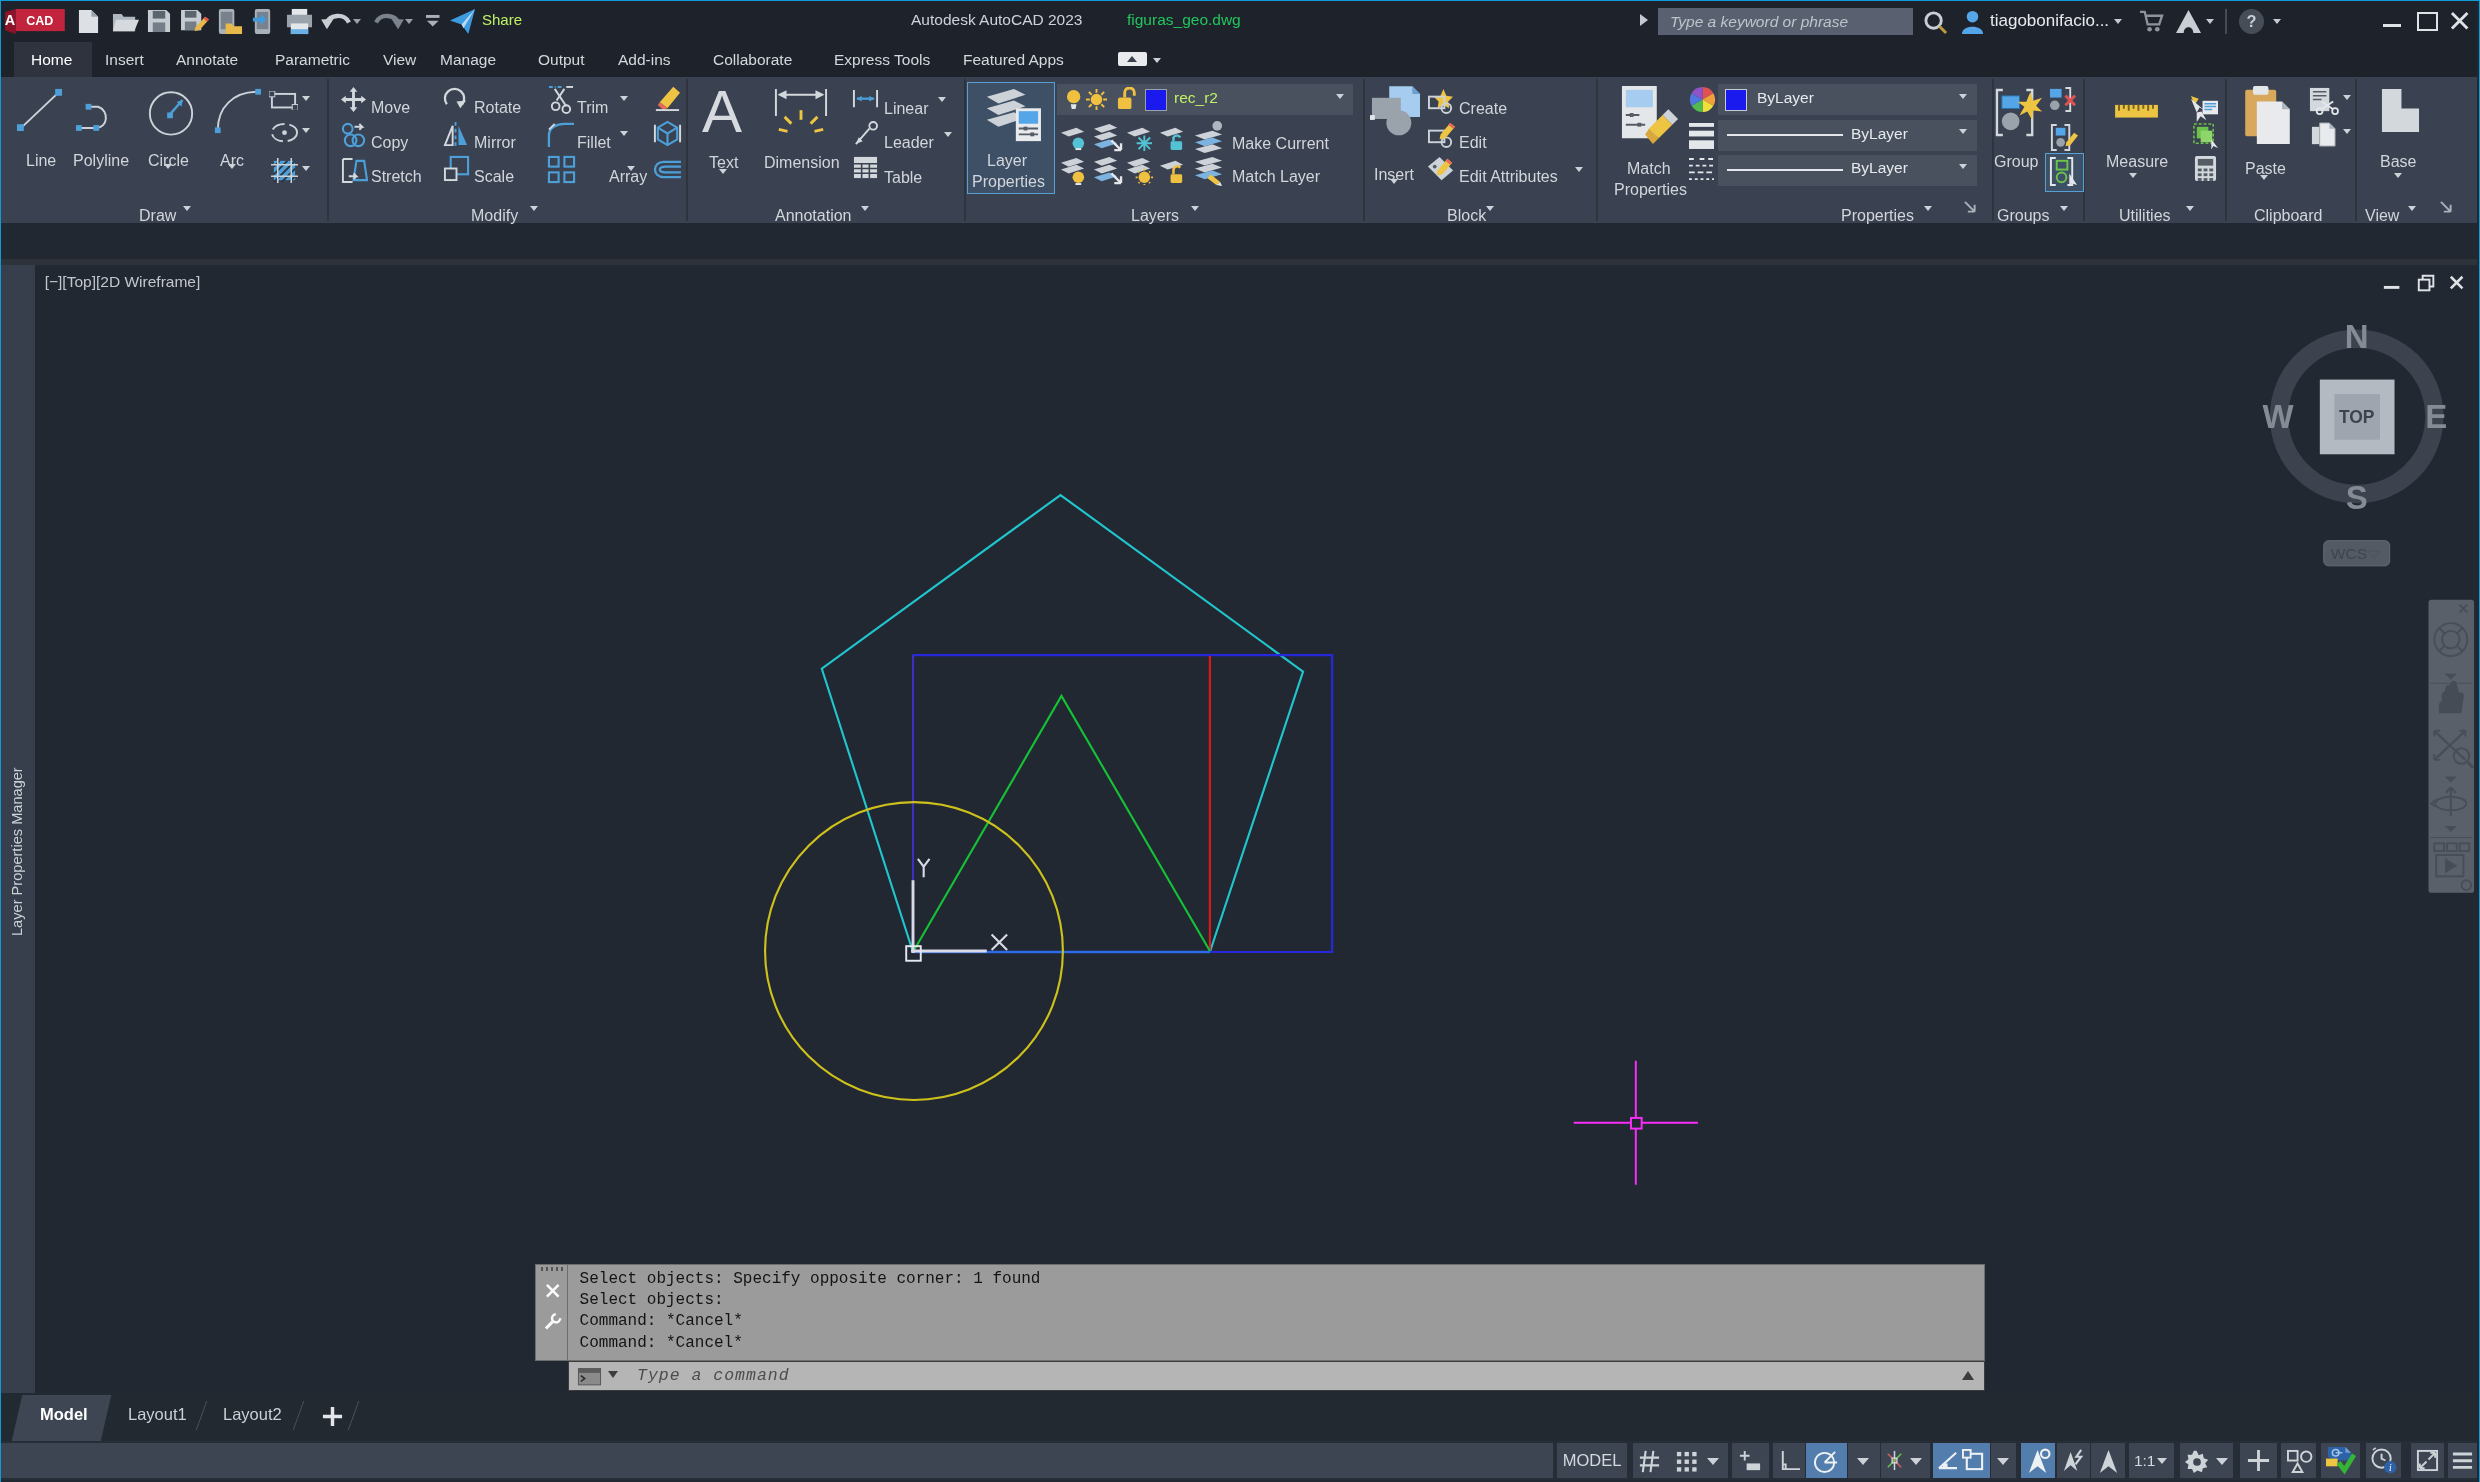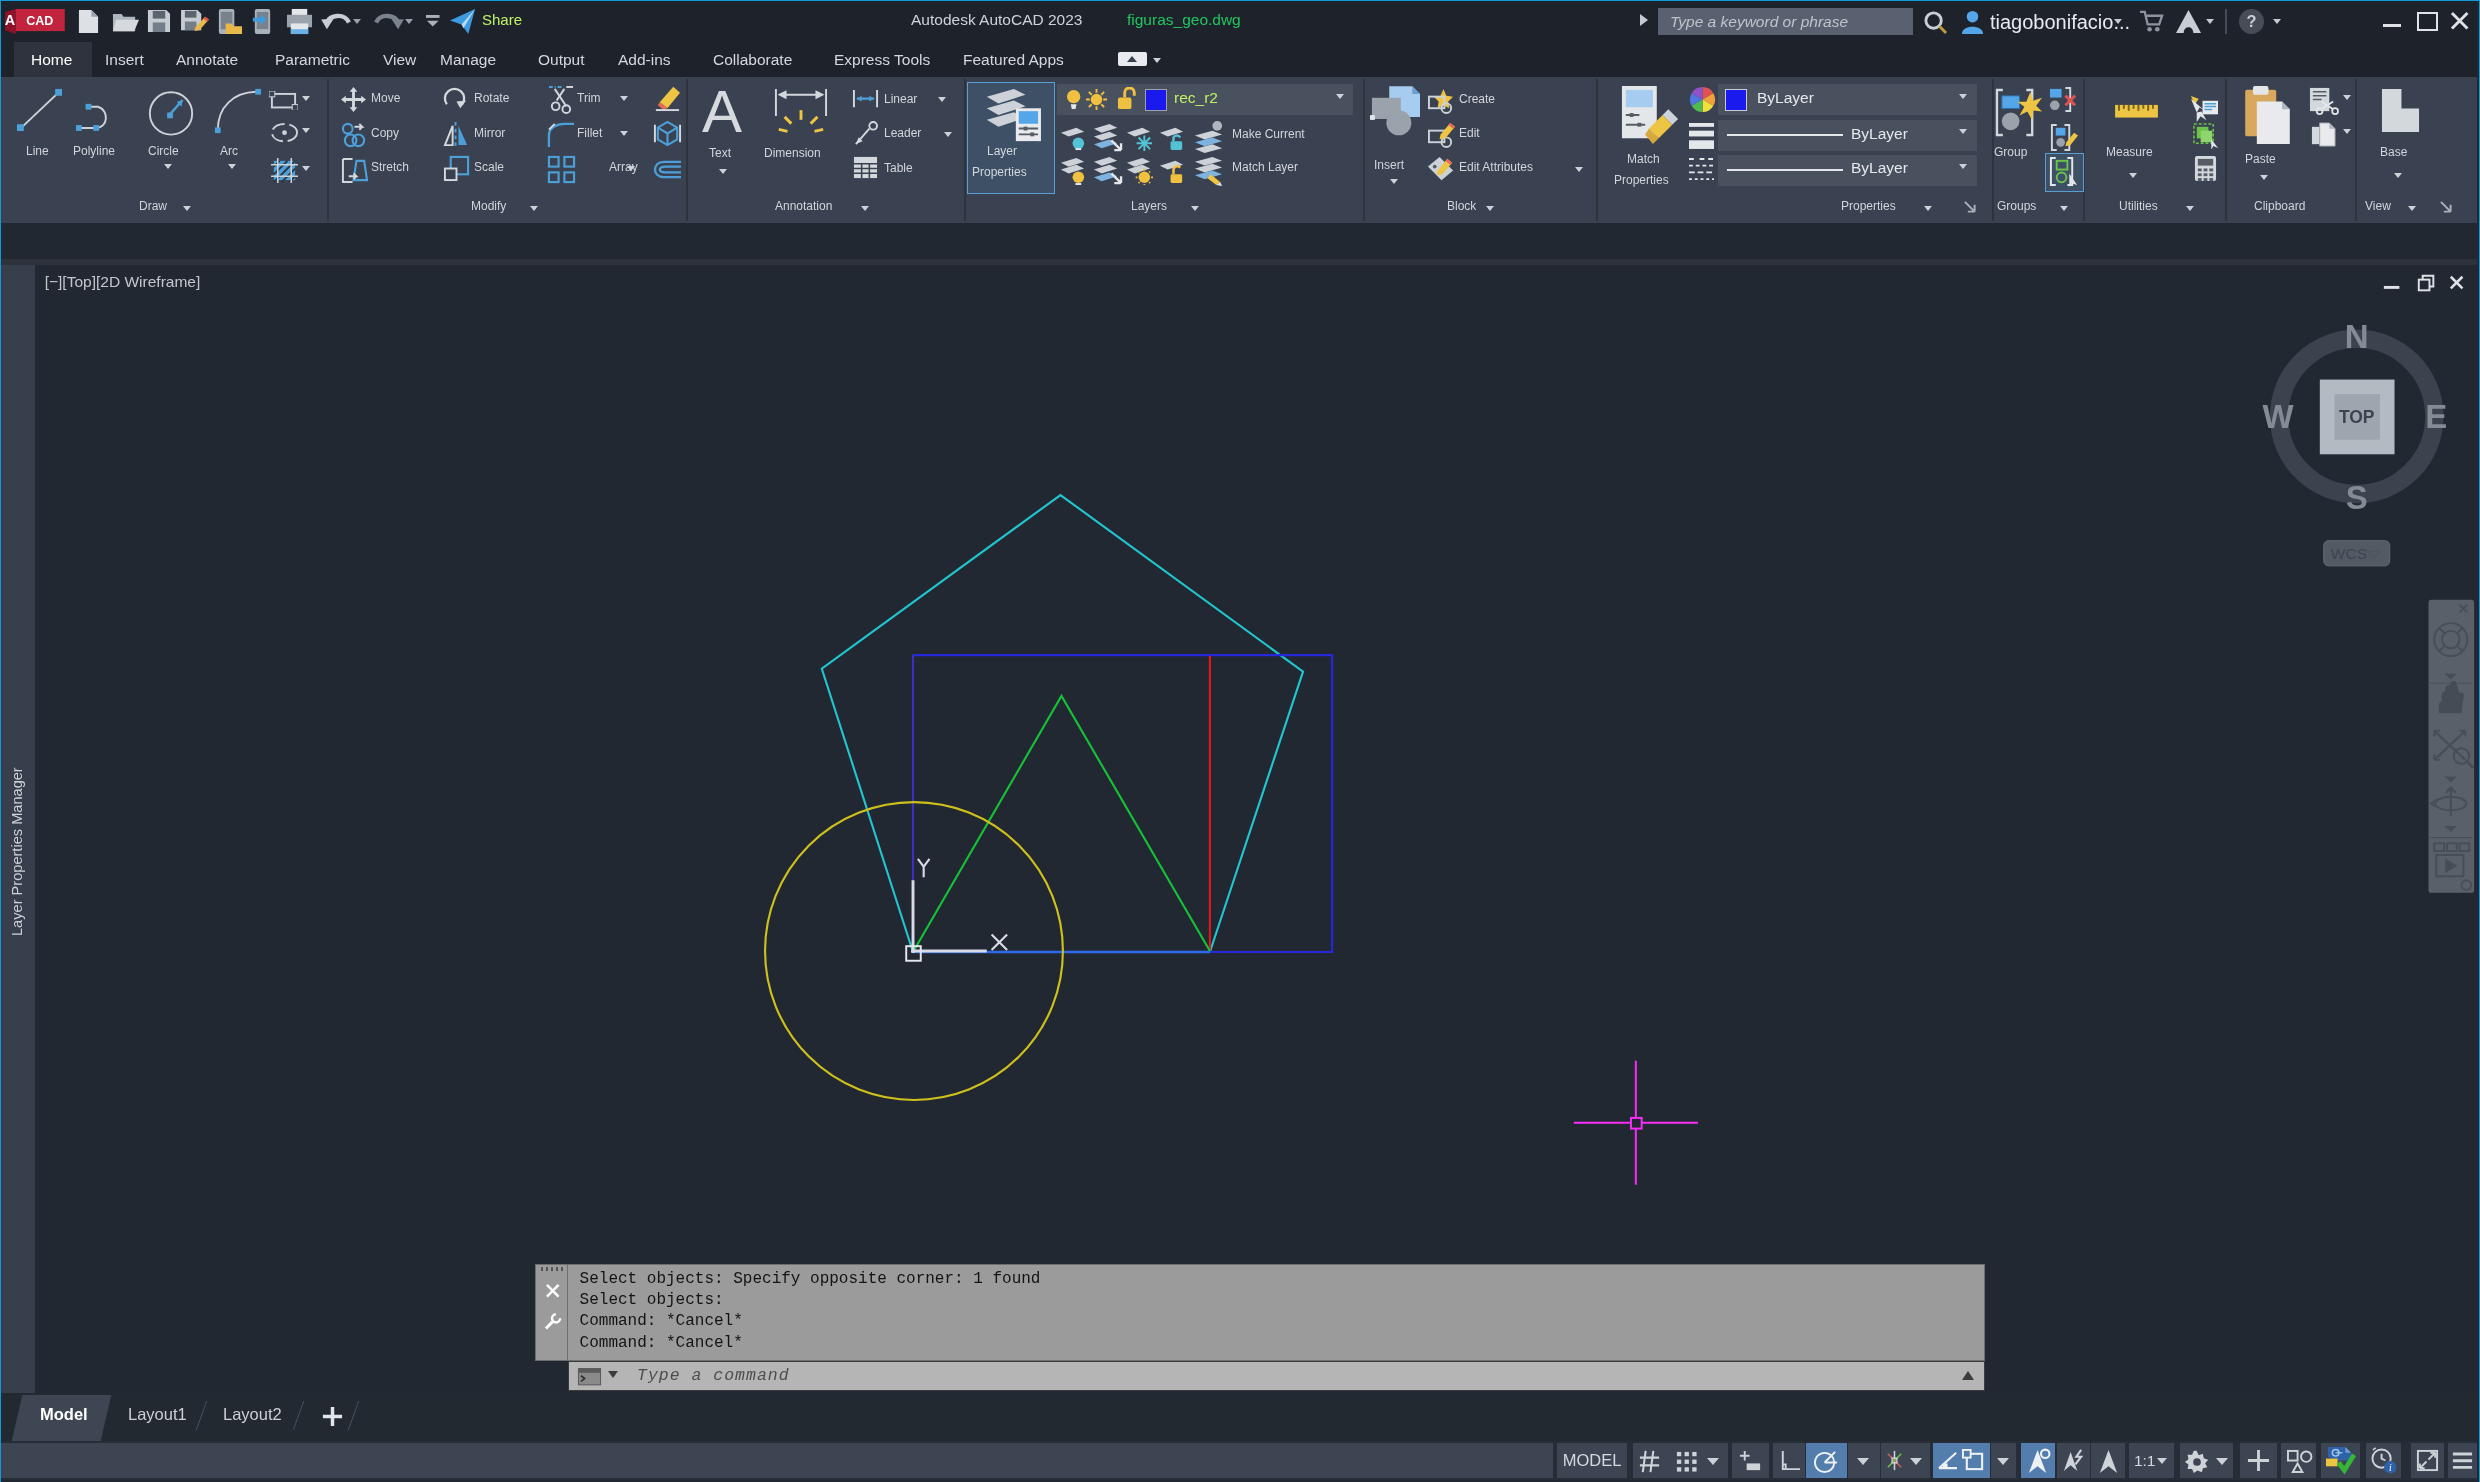--- a/index.html
+++ b/index.html
@@ -2,21 +2,21 @@
 <html><head>
 <meta charset="utf-8">
 <style>
   html,body{margin:0;padding:0;background:#15181d;}
   #win{position:relative;width:2480px;height:1483px;background:#212831;
        font-family:"Liberation Sans",sans-serif;overflow:hidden;box-sizing:border-box;
        border:1.9px solid #0f9bd8;}
   .abs{position:absolute;}
   .ico{position:absolute;}
   svg{display:block;}
-  .rlabel{position:absolute;font-size:12px;color:#d2d6db;white-space:nowrap;}
+  .rlabel{position:absolute;font-size:16px;color:#d2d6db;white-space:nowrap;margin-top:8px;}
   .dd{position:absolute;display:inline-block;width:0;height:0;border-left:4.9px solid transparent;border-right:4.9px solid transparent;border-top:5.8px solid #cdd2d8;vertical-align:middle;}
 </style>
 </head>
 <body>
 <div id="win">
 
 <div class="abs" id="titlebar" style="left:0;top:0;width:2476px;height:41px;background:#1e232b;">
 
   <svg class="ico" style="left:1.9px;top:7.8px;" width="62" height="25" viewBox="0 0 64 26">
     <path d="M2 3 L13 0 L13 26 L2 22 Z" fill="#8c1329"></path>
@@ -98,21 +98,21 @@
   <div class="abs" style="left:1657px;top:6.8px;width:255px;height:27px;background:#596171;"></div>
   <div class="abs" style="left:1669px;top:11.6px;font-size:15.5px;font-style:italic;color:#bfc4cb;">Type a keyword or phrase</div>
   <svg class="ico" style="left:1922px;top:8.7px;" width="25" height="25" viewBox="0 0 26 26">
     <circle cx="11" cy="11" r="8" fill="none" stroke="#c9ced4" stroke-width="3"></circle>
     <path d="M17 17 L24 24" stroke="#c09a3e" stroke-width="3"></path>
   </svg>
   <svg class="ico" style="left:1959px;top:7.8px;" width="25" height="25" viewBox="0 0 26 26">
     <circle cx="13" cy="8" r="6" fill="#54a6e8"></circle>
     <path d="M2 26 C2 16 24 16 24 26 Z" fill="#54a6e8"></path>
   </svg>
-  <div class="abs" style="left:1989px;top:9.7px;font-size:20px;color:#e8eaee;">tiagobonifacio...</div>
+  <div class="abs" style="left:1989px;top:9.7px;font-size:17px;color:#e8eaee;">tiagobonifacio...</div>
   <span class="dd" style="position:absolute;left:2113px;top:17.5px;border-top-color:#c6cbd1;"></span>
   <svg class="ico" style="left:2138px;top:7.8px;" width="25" height="25" viewBox="0 0 26 26">
     <path d="M1 3 L6 3 L9 16 L21 16 L24 7 L8 7" fill="none" stroke="#8d949d" stroke-width="2.4"></path>
     <circle cx="11" cy="21" r="2.4" fill="#8d949d"></circle>
     <circle cx="19" cy="21" r="2.4" fill="#8d949d"></circle>
   </svg>
   <svg class="ico" style="left:2174px;top:7.8px;" width="27" height="25" viewBox="0 0 28 26">
     <path d="M14 1 L27 25 L19 25 C19 17 9 17 9 25 L1 25 Z" fill="#c9ced4"></path>
   </svg>
   <span class="dd" style="position:absolute;left:2205px;top:17.5px;border-top-color:#c6cbd1;"></span>

